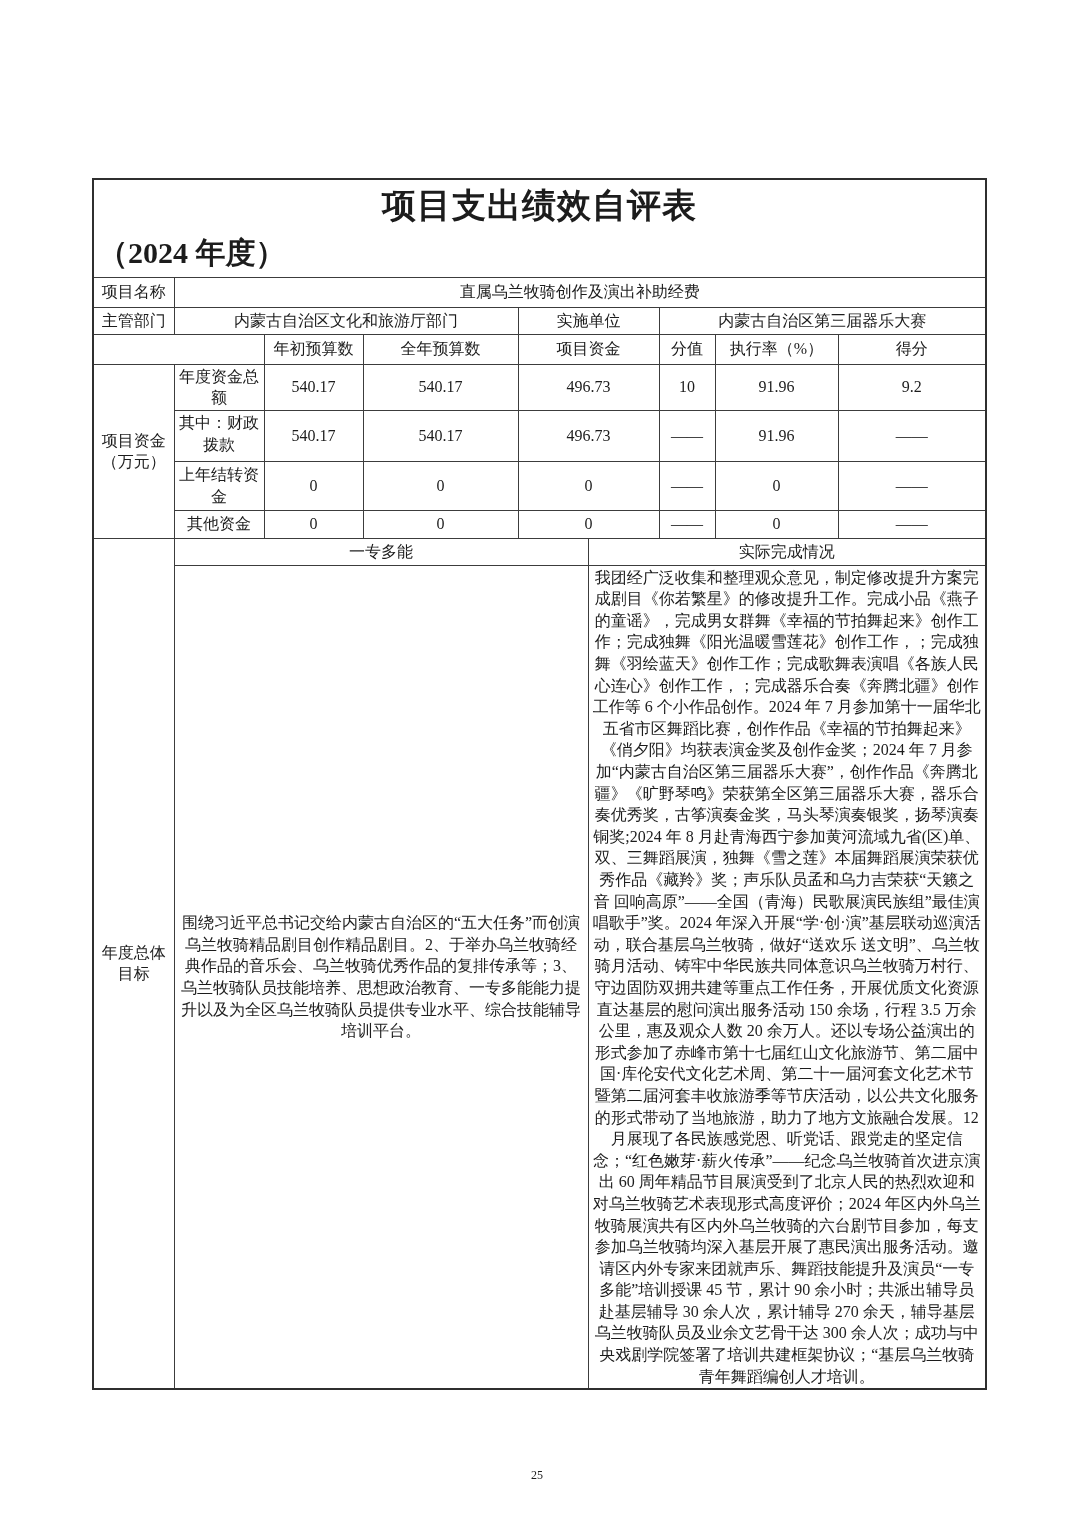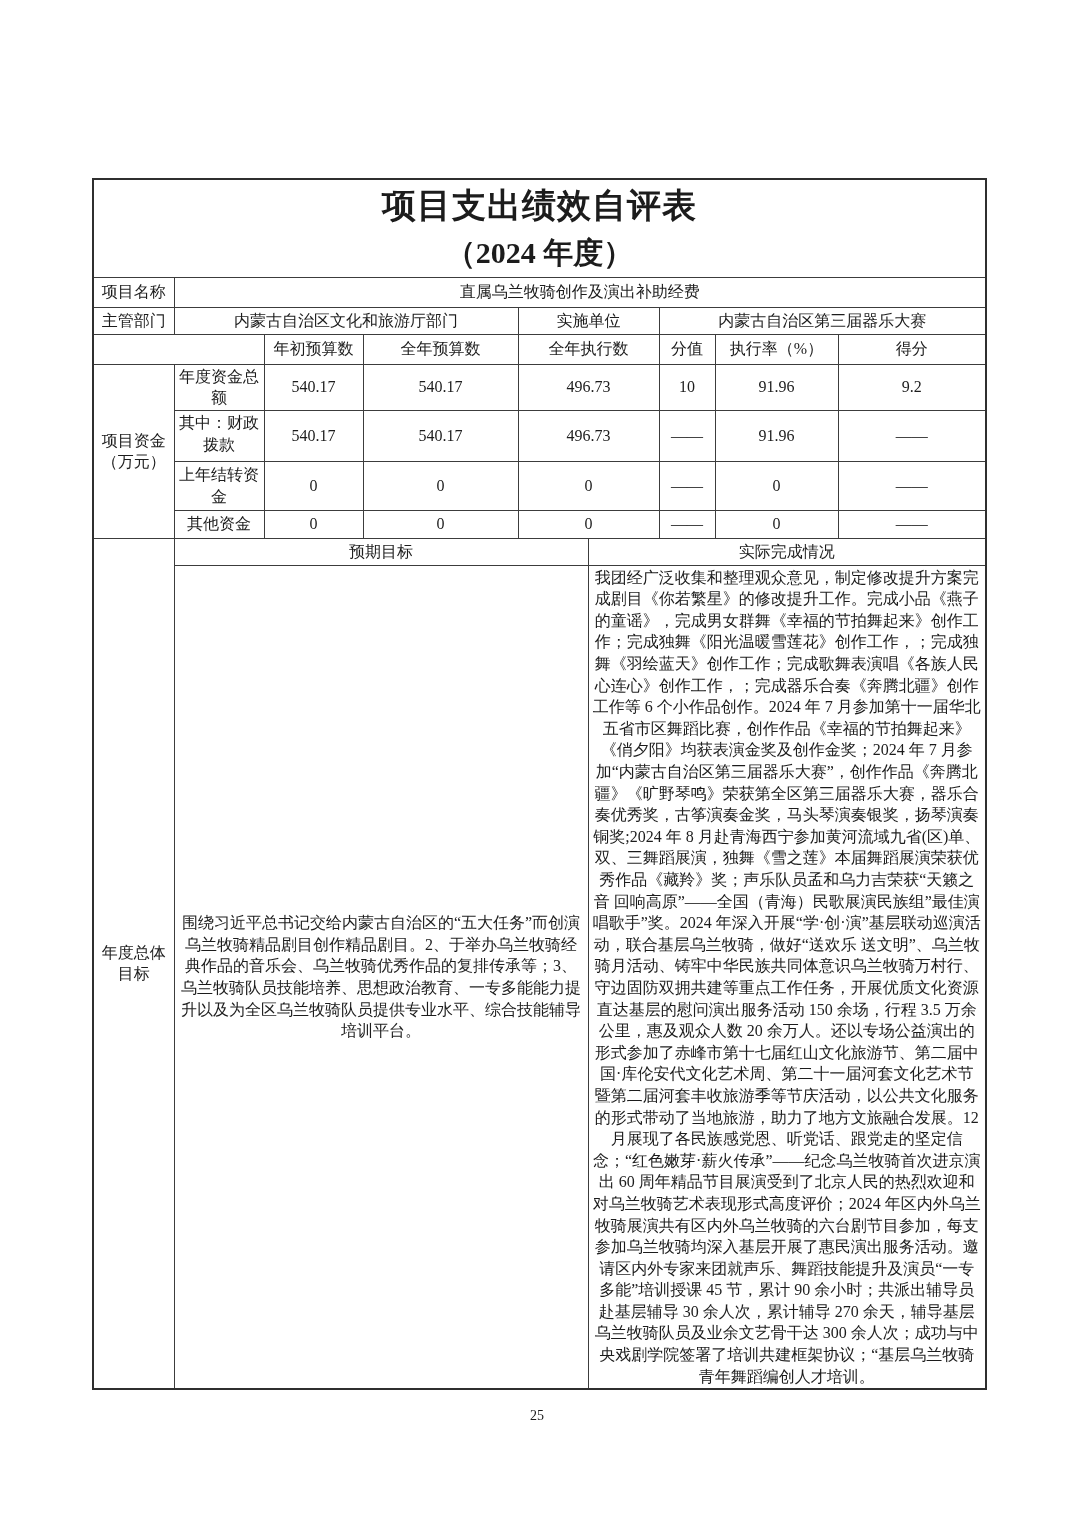--- a/index.html
+++ b/index.html
@@ -38,21 +38,21 @@
   }
   .title-line1 {
     font-size: 34px;
     font-weight: bold;
     text-align: center;
     letter-spacing: 1px;
   }
   .title-line2 {
     font-size: 30px;
     font-weight: bold;
-    text-align: center;
+    text-align: left;
     margin-top: 4px;
   }
   td.val-left {
     text-align: left;
     padding-left: 7px;
     margin-top: 40px;
   }
   td.num-left {
     text-align: left;
     padding-left: 10px;
@@ -72,25 +72,25 @@
   }
   td.actual-cell {
     text-align: justify;
     vertical-align: top;
     padding: 3px 6px 3px 7px;
     line-height: 22.4px;
     margin-top: 8px;
   }
   .page-number {
     position: absolute;
-    top: 1408px;
+    top: 1468px;
     left: 0;
     width: 100%;
     text-align: center;
-    font-size: 14px;
+    font-size: 12px;
     color: #1c1c1c;
   }
 </style>
 </head>
 <body>
 
 <table class="doc-table">
   <colgroup>
     <col style="width:81px">
       <col style="width:90px">
@@ -120,21 +120,21 @@
     <td>主管部门</td>
     <td colspan="3" class="val-left">内蒙古自治区文化和旅游厅部门</td>
     <td colspan="2">实施单位</td>
     <td colspan="3" class="val-left">内蒙古自治区第三届器乐大赛</td>
   </tr>
 
   <tr style="height:30px">
     <td colspan="2"></td>
     <td>年初预算数</td>
     <td>全年预算数</td>
-    <td colspan="2">全年执行数</td>
+    <td colspan="2">项目资金</td>
     <td>分值</td>
     <td>执行率（%）</td>
     <td>得分</td>
   </tr>
 
   <tr style="height:44px">
     <td rowspan="4">项目资金（万元）</td>
     <td>年度资金总额</td>
     <td class="num-left">540.17</td>
     <td>540.17</td>
@@ -169,21 +169,21 @@
     <td>0</td>
     <td>0</td>
     <td colspan="2">0</td>
     <td>——</td>
     <td>0</td>
     <td>——</td>
   </tr>
 
   <tr style="height:27px">
     <td rowspan="2">年度总体目标</td>
-    <td colspan="4">预期目标</td>
+    <td colspan="4">一专多能</td>
     <td colspan="4">实际完成情况</td>
   </tr>
 
   <tr style="height:810px">
     <td colspan="4" class="expected-cell">围绕习近平总书记交给内蒙古自治区的“五大任务”而创演乌兰牧骑精品剧目创作精品剧目。2、于举办乌兰牧骑经典作品的音乐会、乌兰牧骑优秀作品的复排传承等；3、乌兰牧骑队员技能培养、思想政治教育、一专多能能力提升以及为全区乌兰牧骑队员提供专业水平、综合技能辅导培训平台。</td>
     <td colspan="4" class="actual-cell">我团经广泛收集和整理观众意见，制定修改提升方案完成剧目《你若繁星》的修改提升工作。完成小品《燕子的童谣》，完成男女群舞《幸福的节拍舞起来》创作工作；完成独舞《阳光温暖雪莲花》创作工作，；完成独舞《羽绘蓝天》创作工作；完成歌舞表演唱《各族人民心连心》创作工作，；完成器乐合奏《奔腾北疆》创作工作等 6 个小作品创作。2024 年 7 月参加第十一届华北五省市区舞蹈比赛，创作作品《幸福的节拍舞起来》《俏夕阳》均获表演金奖及创作金奖；2024 年 7 月参加“内蒙古自治区第三届器乐大赛”，创作作品《奔腾北疆》《旷野琴鸣》荣获第全区第三届器乐大赛，器乐合奏优秀奖，古筝演奏金奖，马头琴演奏银奖，扬琴演奏铜奖;2024 年 8 月赴青海西宁参加黄河流域九省(区)单、双、三舞蹈展演，独舞《雪之莲》本届舞蹈展演荣获优秀作品《藏羚》奖；声乐队员孟和乌力吉荣获“天籁之音 回响高原”——全国（青海）民歌展演民族组”最佳演唱歌手”奖。2024 年深入开展“学·创·演”基层联动巡演活动，联合基层乌兰牧骑，做好“送欢乐 送文明”、乌兰牧骑月活动、铸牢中华民族共同体意识乌兰牧骑万村行、守边固防双拥共建等重点工作任务，开展优质文化资源直达基层的慰问演出服务活动 150 余场，行程 3.5 万余公里，惠及观众人数 20 余万人。还以专场公益演出的形式参加了赤峰市第十七届红山文化旅游节、第二届中国·库伦安代文化艺术周、第二十一届河套文化艺术节暨第二届河套丰收旅游季等节庆活动，以公共文化服务的形式带动了当地旅游，助力了地方文旅融合发展。12 月展现了各民族感党恩、听党话、跟党走的坚定信念；“红色嫩芽·薪火传承”——纪念乌兰牧骑首次进京演出 60 周年精品节目展演受到了北京人民的热烈欢迎和对乌兰牧骑艺术表现形式高度评价；2024 年区内外乌兰牧骑展演共有区内外乌兰牧骑的六台剧节目参加，每支参加乌兰牧骑均深入基层开展了惠民演出服务活动。邀请区内外专家来团就声乐、舞蹈技能提升及演员“一专多能”培训授课 45 节，累计 90 余小时；共派出辅导员赴基层辅导 30 余人次，累计辅导 270 余天，辅导基层乌兰牧骑队员及业余文艺骨干达 300 余人次；成功与中央戏剧学院签署了培训共建框架协议；“基层乌兰牧骑青年舞蹈编创人才培训。</td>
   </tr>
 </tbody>
   </table>
 

